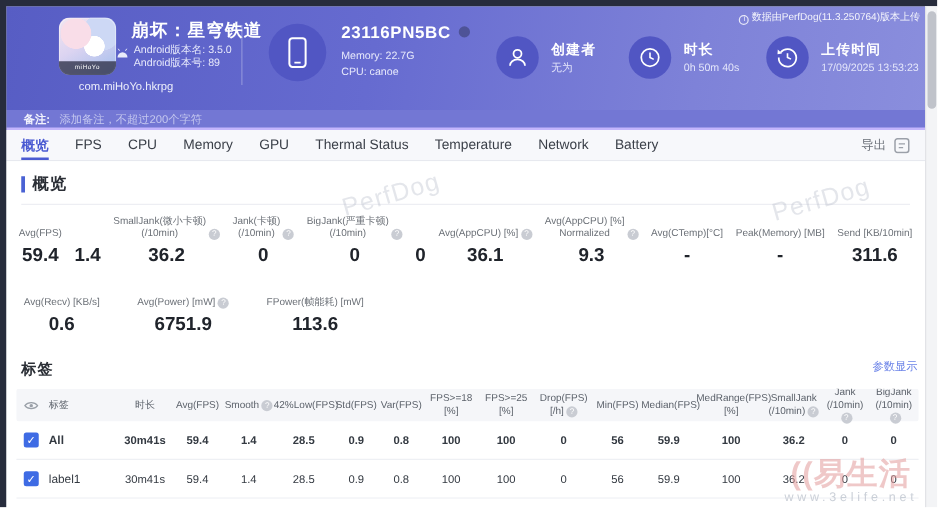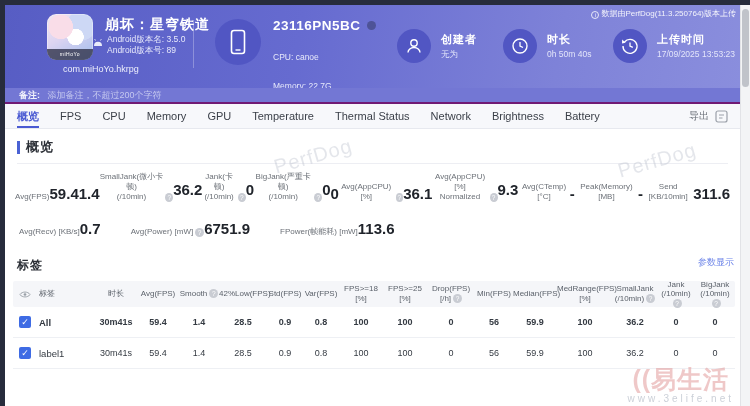--- a/index.html
+++ b/index.html
@@ -35,35 +35,35 @@
   .app-line1 { position:absolute; left:102px; top:29px; font-size:8.5px; color:#e7e9fb; }
   .app-line2 { position:absolute; left:102px; top:40px; font-size:8.5px; color:#e7e9fb; }
   .app-pkg   { position:absolute; left:58px;  top:59px; font-size:9px; color:#eceefb; }
 
   .hdr-divider { position:absolute; left:188px; top:15px; width:1px; height:48px; background:rgba(255,255,255,.28); }
 
   .circle { position:absolute; border-radius:50%; background:#5156c3; display:flex; align-items:center; justify-content:center; }
   .dev-circle { left:210px; top:14px; width:46px; height:46px; }
   .dev-name { position:absolute; left:268px; top:13px; font-size:13.5px; font-weight:bold; color:#fff; letter-spacing:.5px; }
   .dev-badge { position:absolute; left:362px; top:16px; width:9px; height:9px; border-radius:50%; background:rgba(30,34,56,.38); }
-  .dev-line1 { position:absolute; left:268px; top:34px; font-size:8.5px; color:#e7e9fb;margin-top:42px; }
+  .dev-line1 { position:absolute; left:268px; top:34px; font-size:8.5px; color:#e7e9fb; }
   .dev-line2 { position:absolute; left:268px; top:47px; font-size:8.5px; color:#e7e9fb; }
   .dev-line3 { position:absolute; left:268px; top:60px; font-size:8.5px; color:#e7e9fb; white-space:nowrap; }
 
   .who-circle { left:392px; top:24px; width:34px; height:34px; }
   .dur-circle { left:498px; top:24px; width:34px; height:34px; }
   .up-circle  { left:608px; top:24px; width:34px; height:34px; }
   .blk-label { position:absolute; font-size:11px; font-weight:bold; color:#fff; letter-spacing:1px; }
   .blk-value { position:absolute; font-size:8.5px; color:#e3e5fa; white-space:nowrap; }
   .who-label { left:436px; top:27px; } .who-value { left:436px; top:44px; }
   .dur-label { left:542px; top:27px; } .dur-value { left:542px; top:44px; }
   .up-label  { left:652px; top:27px; } .up-value  { left:652px; top:44px; }
 
   
-  .note-bar { width:735px; height:16px; background:#7377d4; border-bottom:2px solid #701a75;
+  .note-bar { width:735px; height:16px; background:#7377d4; border-bottom:2px solid #c4b5fd;
     font-size:9px; line-height:15px; padding-left:14px; white-space:nowrap; }
   .note-label { color:#f2f3fc; font-weight:bold; margin-right:5px; }
   .note-ph { color:#c4c7ef; }
 
   
   .tabbar { display:flex; align-items:center; width:735px; height:25px; background:#f7f8fb;
     border-bottom:1px solid #e7e9ef; padding:0 12px; }
   .tabs { display:flex; align-items:center; gap:21px; height:100%; }
   .tab { font-size:11px; color:#3a3f48; cursor:pointer; height:100%; display:flex; align-items:center;
     border-bottom:2px solid transparent; padding-top:2px; }
@@ -73,21 +73,21 @@
 
   
   .content { position:relative; width:735px; height:275px; background:#fff; overflow:hidden; }
   .sec-title { display:flex; align-items:center; margin:9px 0 0 12px; }
   .sec-bar { width:3px; height:13px; background:#4a62d4; margin-right:6px; }
   .sec-text { font-size:13px; font-weight:bold; color:#2b2f36; letter-spacing:1px; }
   .ov-divider { margin:7px 0 0 12px; width:711px; border-top:1px solid #edeef3; }
 
   .metrics1 { display:flex; justify-content:space-between; align-items:flex-end; margin:8px 10px 0 10px; }
   .metrics2 { display:flex; gap:30px; margin:14px 0 0 14px; }
-  .metric { display:flex; flex-direction:row; align-items:center; }
+  .metric { display:flex; flex-direction:column; align-items:center; }
   .m-label { font-size:8px; color:#6b7077; text-align:center; white-space:pre-line; line-height:1.25;
     display:flex; align-items:flex-end; justify-content:center; min-height:20px; }
   .m-value { font-size:15px; font-weight:bold; color:#20242b; margin-top:4px; }
   .info-ic { display:inline-block; width:9px; height:9px; border-radius:50%; background:#c9ccd3; color:#fff;
     font-size:6.5px; line-height:9px; text-align:center; margin-left:2px; vertical-align:0; }
 
   .labels-head { position:relative; margin:18px 12px 0 12px; }
   .labels-title { font-size:12px; font-weight:bold; color:#2b2f36; letter-spacing:1px; }
   .params-link { position:absolute; right:-6px; top:1px; font-size:9px; color:#6b83e8; cursor:pointer; white-space:nowrap; }
 
@@ -199,24 +199,23 @@
       <span class="note-ph">添加备注，不超过200个字符</span>
     </div>
 
     <div class="tabbar">
       <div class="tabs">
           <div class="tab active">概览</div>
           <div class="tab">FPS</div>
           <div class="tab">CPU</div>
           <div class="tab">Memory</div>
           <div class="tab">GPU</div>
+          <div class="tab">Thermal Status</div>
           <div class="tab">Temperature</div>
-          <div class="tab">Thermal Status</div>
           <div class="tab">Network</div>
-          <div class="tab">Brightness</div>
           <div class="tab">Battery</div>
         </div>
       <div class="export">
         <span class="export-label">导出</span>
         <span>
           <svg width="13" height="13" viewBox="0 0 13 13">
               <rect x="1" y="1" width="11" height="11" rx="2" fill="none" stroke="#9ba0a9" stroke-width="1.2"></rect>
               <line x1="4" y1="5" x2="9" y2="5" stroke="#9ba0a9" stroke-width="1"></line>
               <line x1="4" y1="8" x2="7.5" y2="8" stroke="#9ba0a9" stroke-width="1"></line>
             </svg>
@@ -278,21 +277,21 @@
             <div class="m-value">-</div>
           </div>
           <div class="metric">
             <div class="m-label">Send [KB/10min]</div>
             <div class="m-value">311.6</div>
           </div>
         </div>
       <div class="metrics2">
           <div class="metric">
             <div class="m-label">Avg(Recv) [KB/s]</div>
-            <div class="m-value">0.7</div>
+            <div class="m-value">0.6</div>
           </div>
           <div class="metric">
             <div class="m-label">Avg(Power) [mW]<span class="info-ic">?</span></div>
             <div class="m-value">6751.9</div>
           </div>
           <div class="metric">
             <div class="m-label">FPower(帧能耗) [mW]</div>
             <div class="m-value">113.6</div>
           </div>
         </div>

